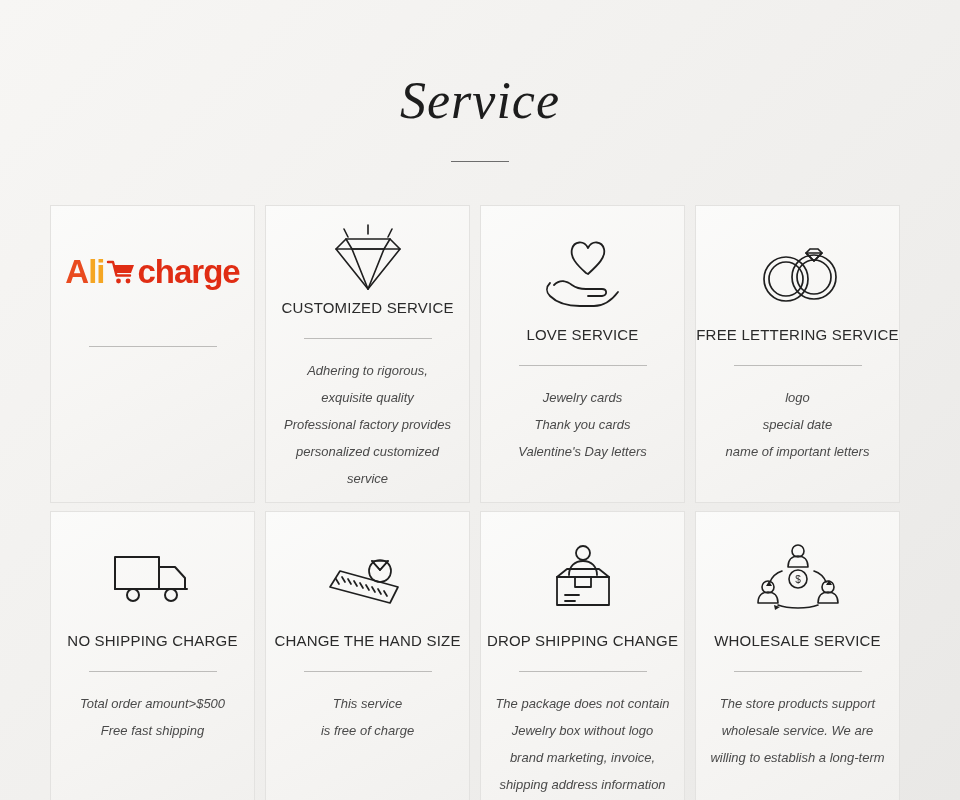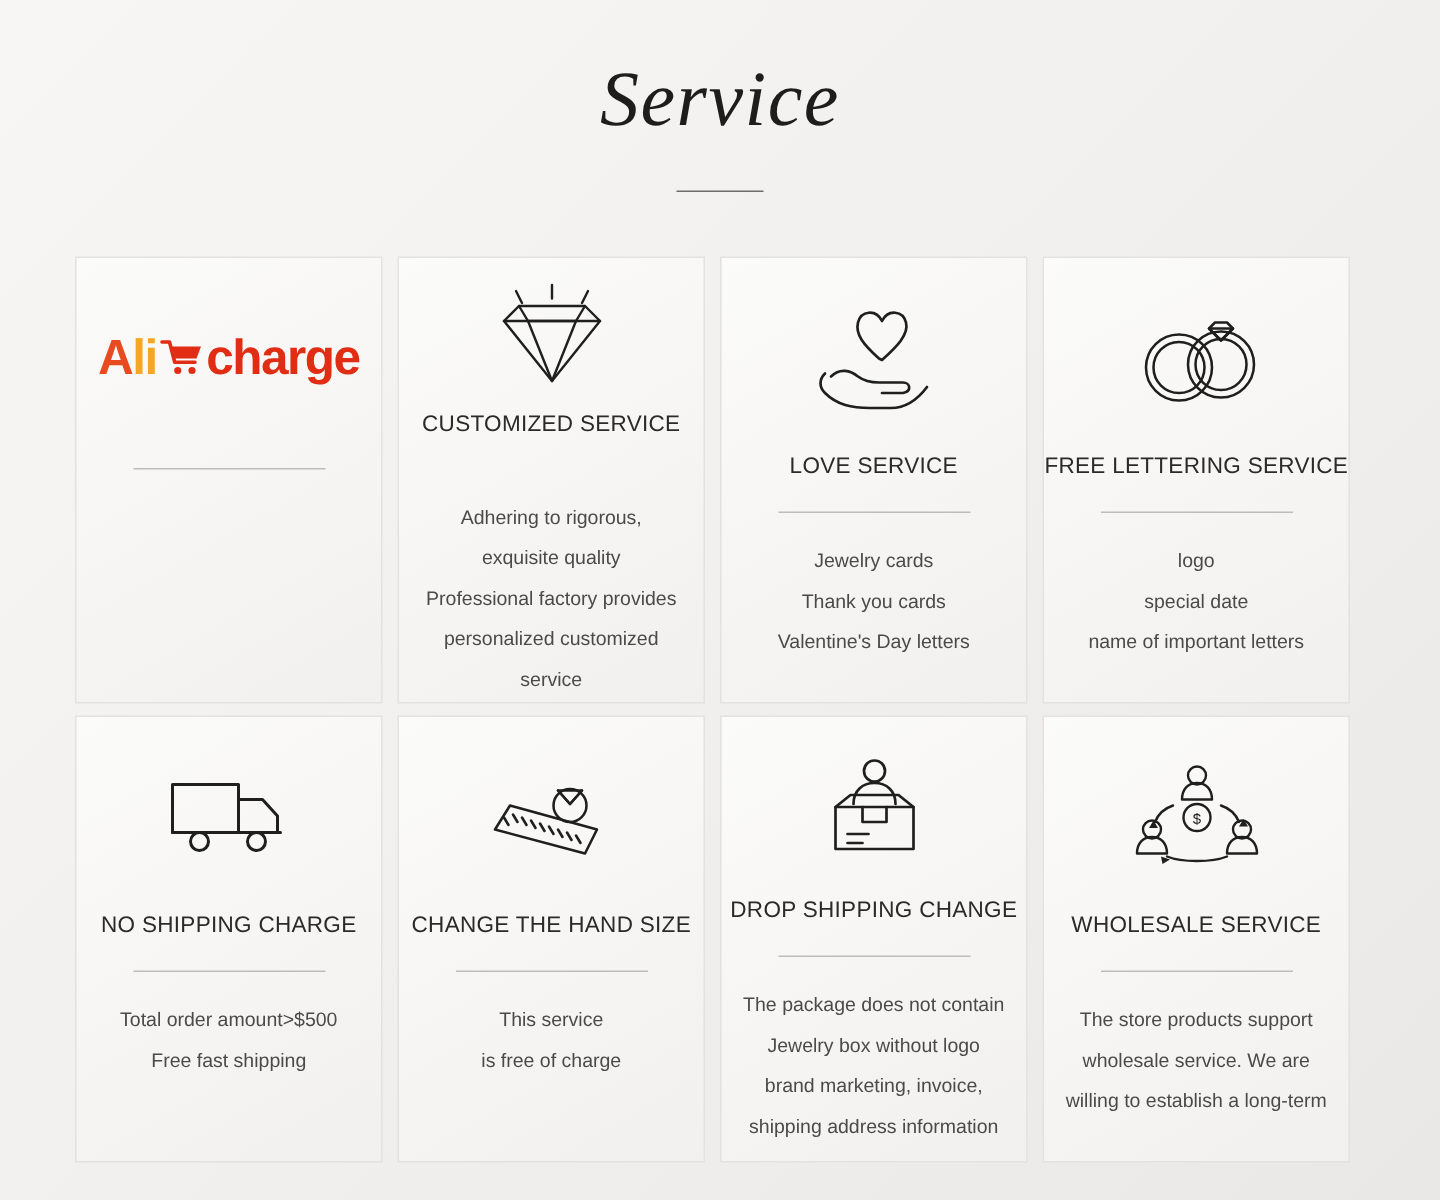--- a/index.html
+++ b/index.html
@@ -23,20 +23,21 @@
   .title {
     text-align: center;
     font-family: "Liberation Serif", serif;
     font-style: italic;
     font-size: 52px;
     letter-spacing: 1px;
     color: #1d1d1d;
     padding-top: 38px;
     line-height: 1.1;
     font-weight: 400;
+    margin-top: 34px;
   }
   .title-rule {
     width: 58px;
     height: 1px;
     background: #6d6d6d;
     margin: 32px auto 0 auto;
   }
   .grid {
     margin: 43px auto 0 auto;
     width: 860px;
@@ -61,33 +62,34 @@
     align-items: center;
     justify-content: center;
     width: 100%;
   }
   .card-title {
     font-size: 15px;
     color: #2a2a2a;
     text-align: center;
     letter-spacing: .2px;
     white-space: nowrap;
-    margin-top: 12px;
+    margin-top: 2px;
   }
   .card-rule {
     width: 128px;
     height: 1px;
     background: #bdbcba;
     margin: 22px auto 18px auto;
   }
   .card-lines {
     text-align: center;
     font-size: 13px;
     color: #4a4a4a;
     line-height: 27px;
+    font-style: italic;
   }
   .card-lines div {
     white-space: nowrap;
   }
   .wide-lines div {
     white-space: normal;
   }
   
   .ali-logo {
     display: flex;

